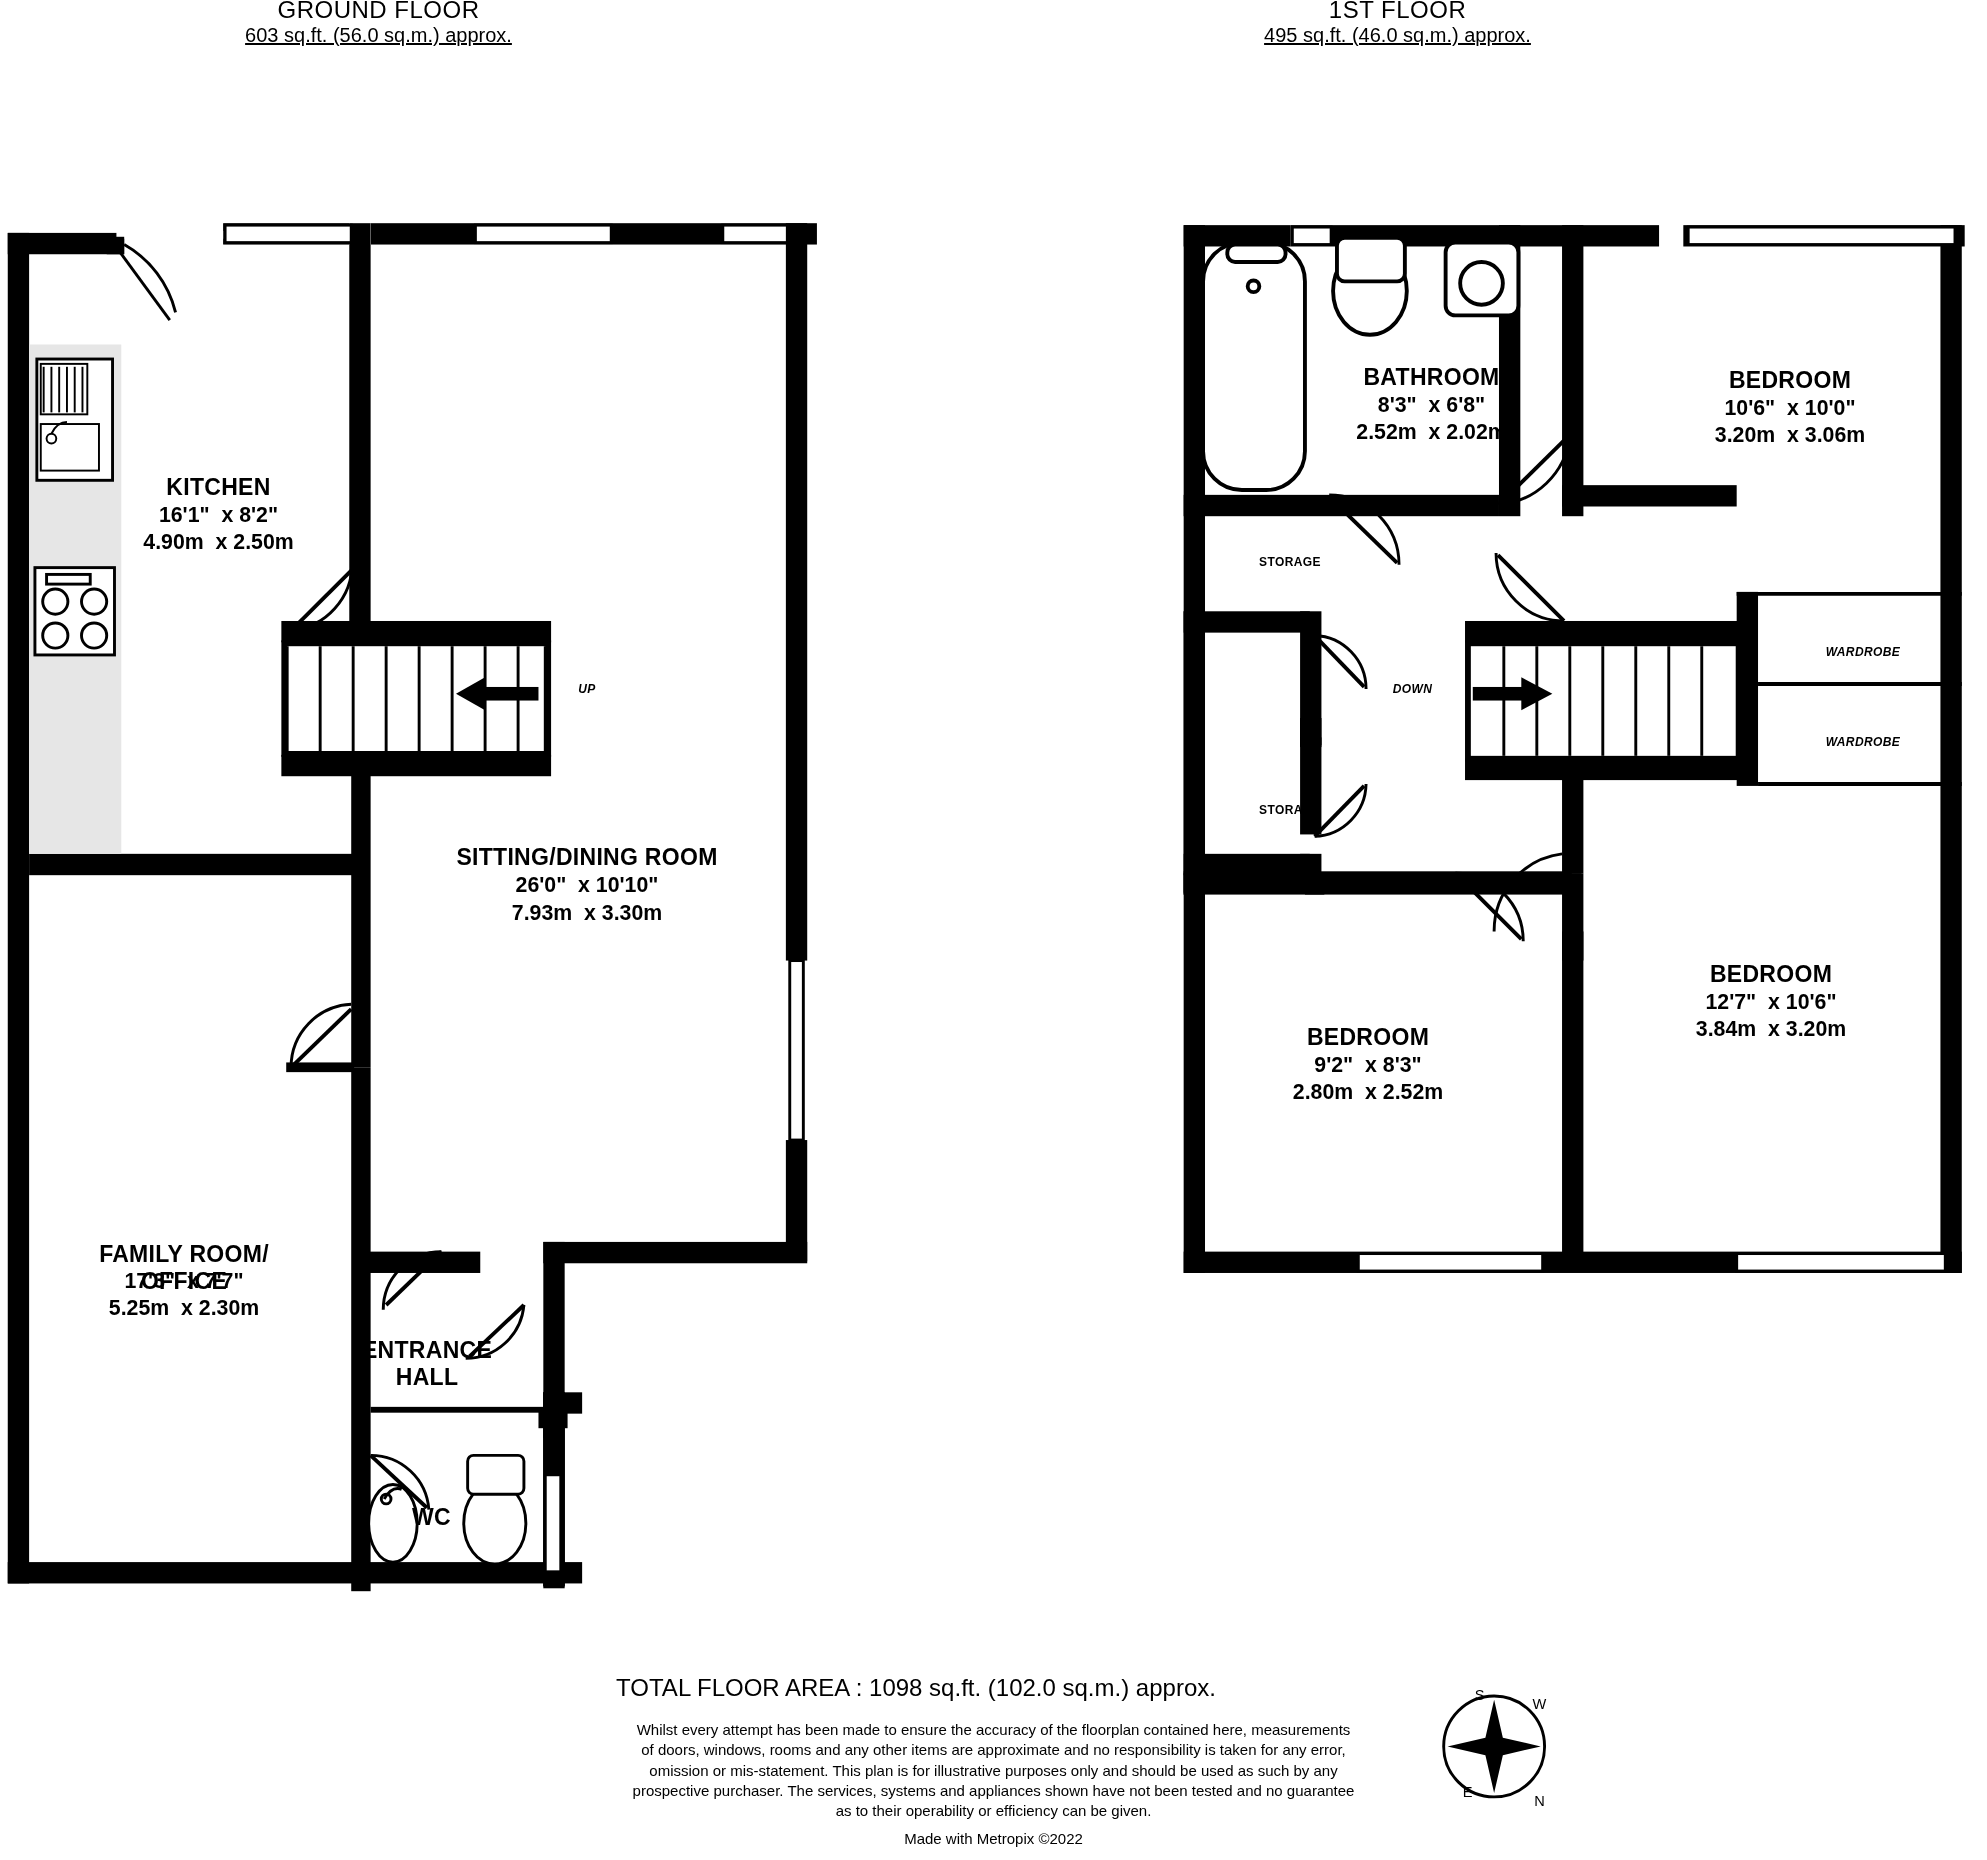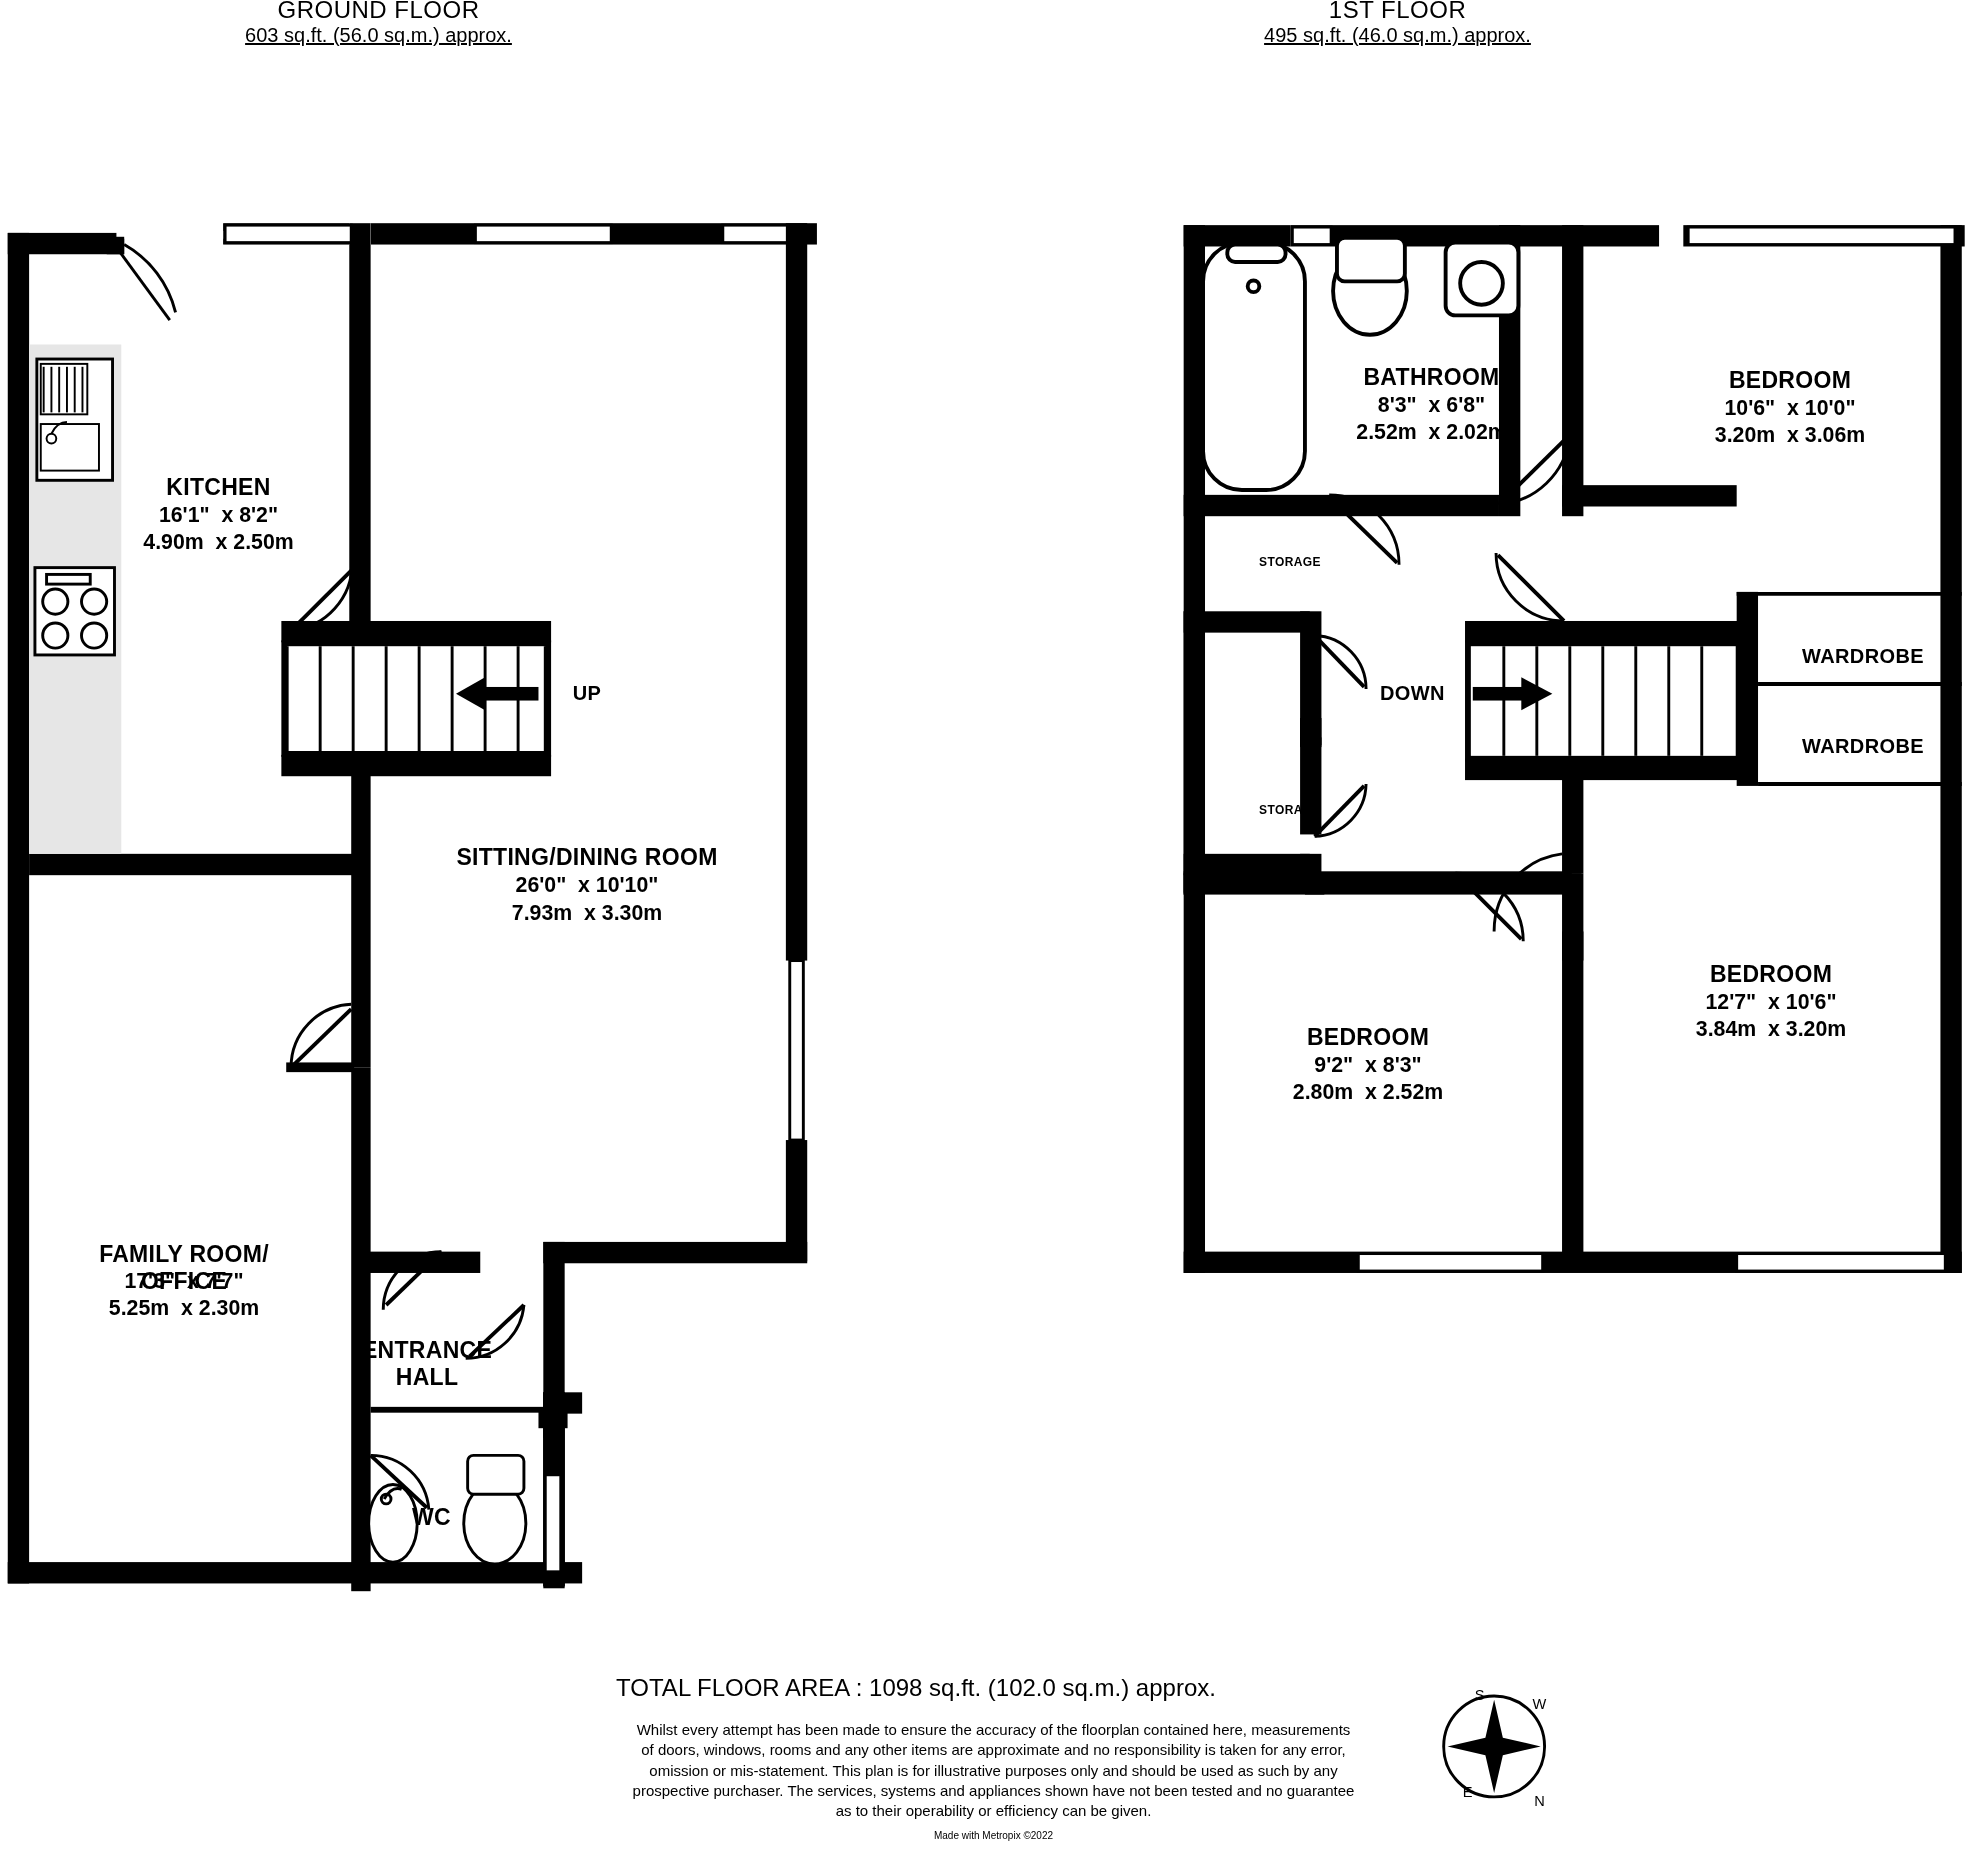--- a/index.html
+++ b/index.html
@@ -47,42 +47,43 @@
     font-weight: bold;
     font-size: 21.3px;
   }
   .small-cap {
     font-weight: bold;
     font-size: 12px;
     letter-spacing: 0.4px;
   }
   .tiny-cap {
     font-weight: bold;
-    font-size: 20px;
+    font-size: 12px;
     letter-spacing: 0.4px;
+    font-style: italic;
   }
   .footer-total {
     position: absolute;
     width: 1832px;
     text-align: center;
     font-size: 24px;
   }
   .footer-note {
     position: absolute;
     width: 1067px;
     left: 460px;
     text-align: center;
     font-size: 15px;
     line-height: 1.35;
   }
   .footer-made {
     position: absolute;
     width: 1987px;
     text-align: center;
-    font-size: 10px;
+    font-size: 15px;
   }
   svg { display: block; }
 </style>
 </head>
 <body>
 
 <svg class="plan" viewBox="0 0 2048 1917">
   <g>
 
     <path d="M8,240 L8,1632 L600,1632 L600,1480 L600,1450 L830,1450 L830,1300 L830,230 L360,230 L360,240 Z" fill="none" stroke="#000" stroke-width="0"></path>

